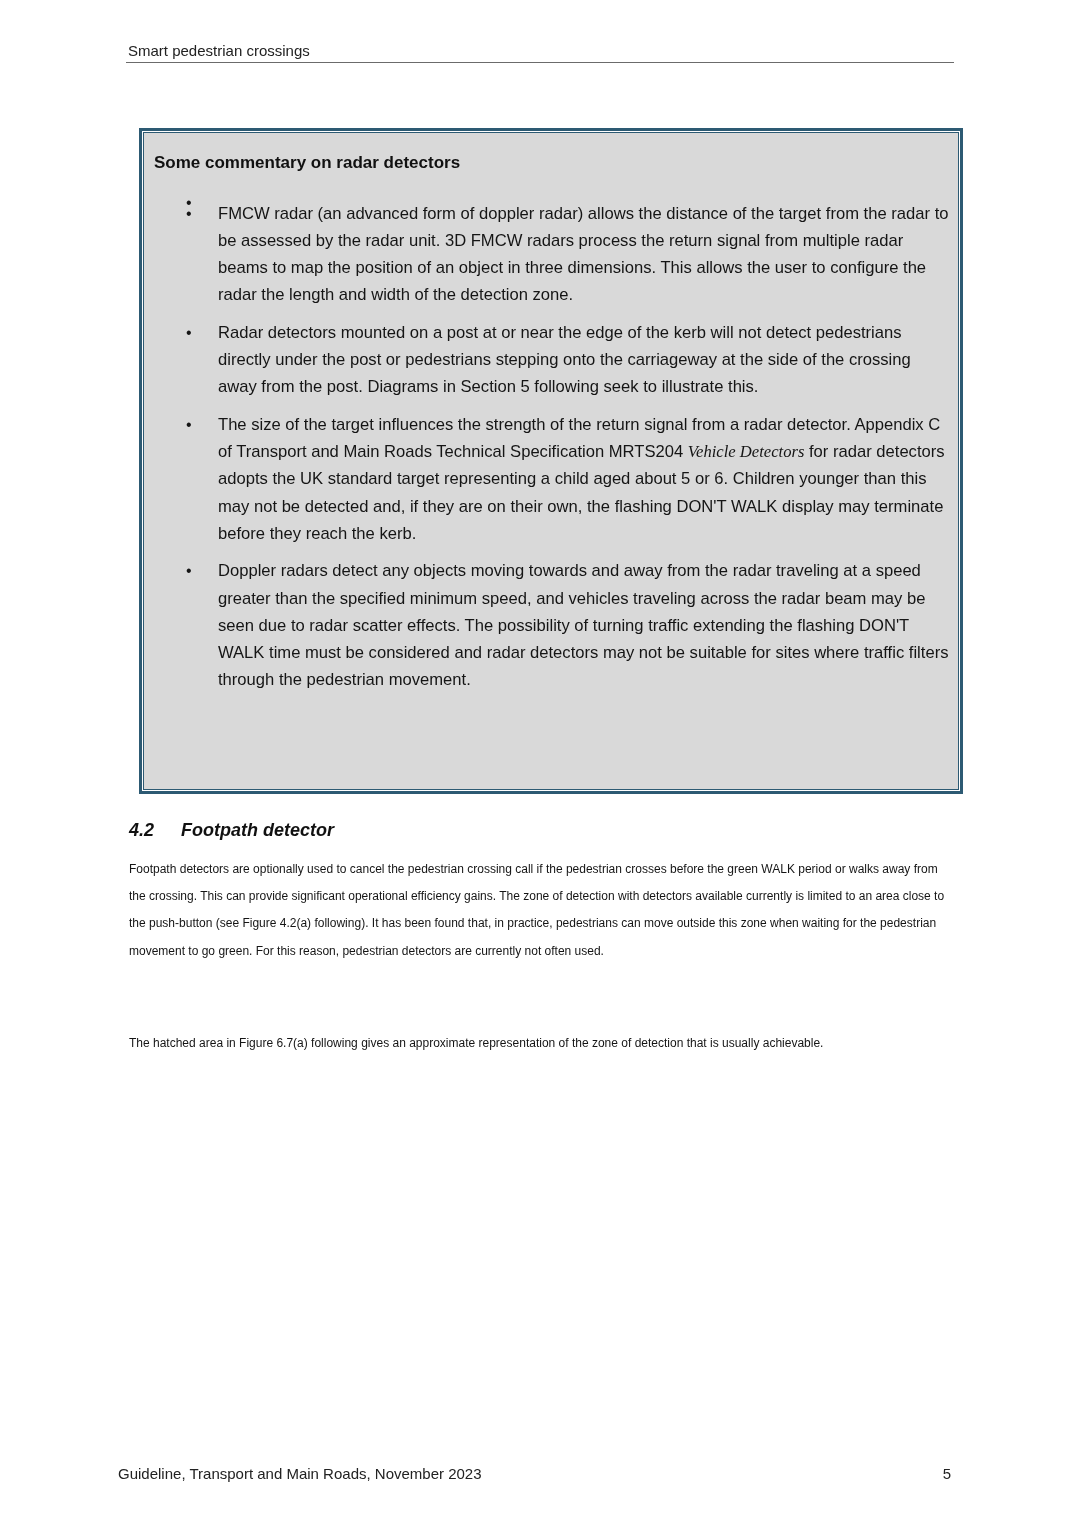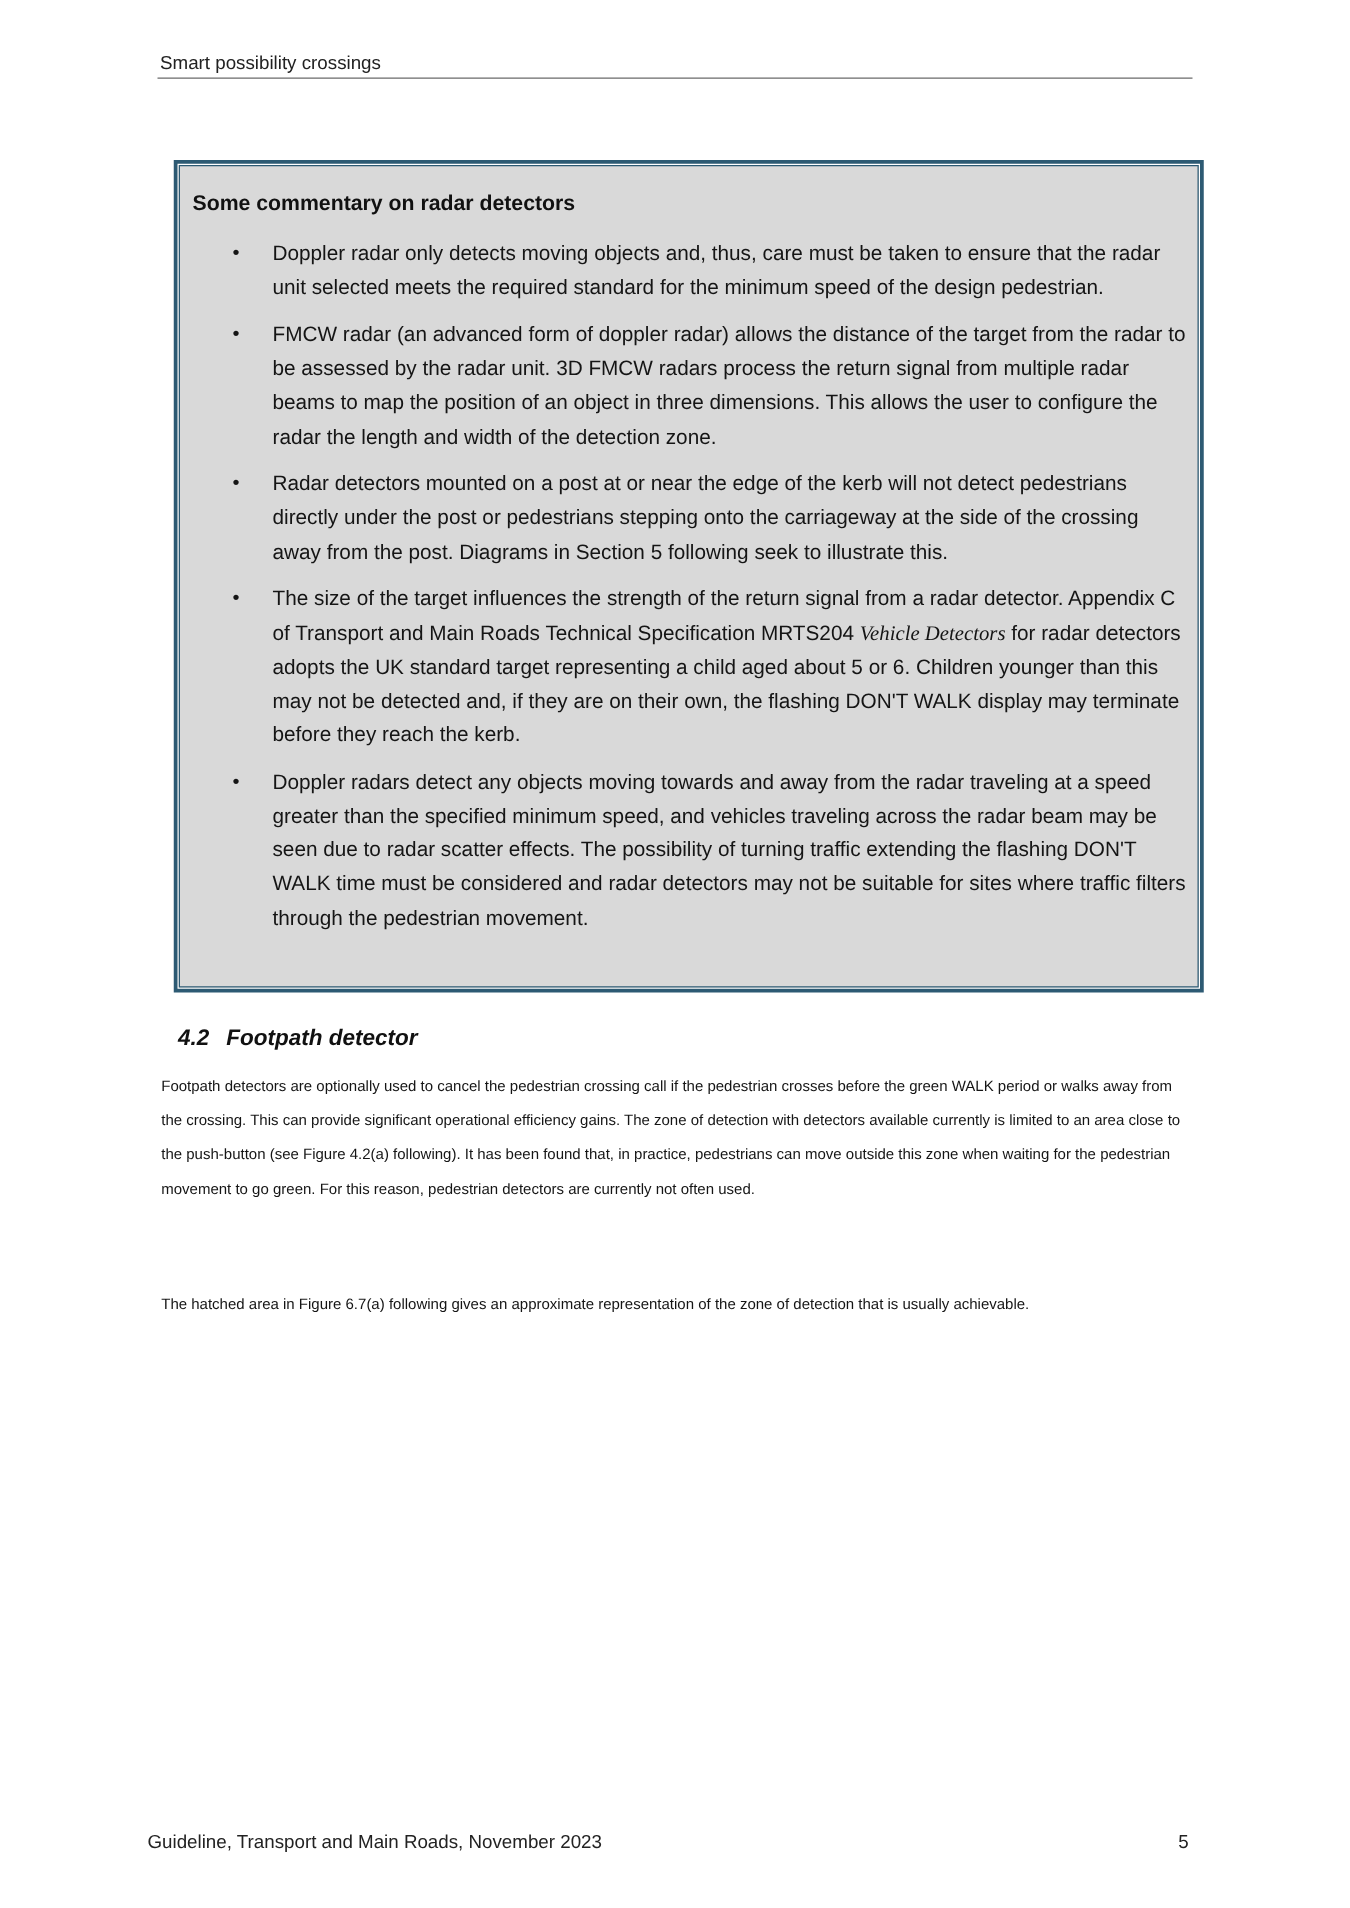--- a/index.html
+++ b/index.html
@@ -6,42 +6,41 @@
     body { width: 1080px; height: 1526px; position: relative; font-family: "Liberation Sans", sans-serif; color: #1a1a1a; overflow: hidden; }
     .header { position: absolute; left: 126px; top: 40px; width: 828px; height: 22px; border-bottom: 1.5px solid #6b6b6b; }
     .header-text { position: absolute; left: 2px; top: 2px; font-size: 15px; color: #222; }
     .box { position: absolute; left: 139px; top: 128px; width: 818px; height: 660px; border: 3px solid #2d5a73; background: #ffffff; box-sizing: content-box; }
     .box-inner { position: absolute; left: 1px; top: 1px; right: 1px; bottom: 1px; border: 1px solid #2d5a73; background: #d9d9d9; }
     .box-title { position: absolute; left: 10px; top: 20px; font-size: 17px; font-weight: bold; color: #111; }
     .bullets { position: absolute; left: 0; top: 56px; width: 100%; list-style: none; margin: 0; padding: 0; }
     .bullet { position: relative; padding-left: 74px; padding-right: 8px; font-size: 16.6px; line-height: 27.2px; margin-bottom: 10.5px; color: #151515; }
     .bullet-dot { position: absolute; left: 42px; top: 0; font-size: 16px; }
     .bullet i { font-style: italic; font-family: Liberation Serif, serif; }
-    .section-heading { position: absolute; left: 129px; top: 820px; font-size: 18px; font-weight: bold; font-style: italic; color: #111; text-align: center; }
+    .section-heading { position: absolute; left: 129px; top: 820px; font-size: 18px; font-weight: bold; font-style: italic; color: #111; }
     .section-num { display: inline-block; width: 52px; }
     .para { position: absolute; left: 129px; width: 820px; font-size: 12px; line-height: 27.2px; color: #151515; margin: 0; }
     .para1 { top: 856px; }
     .para2 { top: 1030px; }
     .footer-left { position: absolute; left: 118px; top: 1465px; font-size: 15px; color: #222; }
     .footer-right { position: absolute; right: 129px; top: 1465px; font-size: 15px; color: #222; }
   </style>
 </head>
 <body>
 
 <div class="header">
-  <span class="header-text">Smart possibility crossings</span>
+  <span class="header-text">Smart pedestrian crossings</span>
 </div>
 
 <div class="box">
   <div class="box-inner">
     <div class="box-title">Some commentary on radar detectors</div>
     <ul class="bullets">
       <li class="bullet">
         <span class="bullet-dot">•</span>
-        <span>Doppler radar only detects moving objects and, thus, care must be taken to ensure that the radar unit selected meets the required standard for the minimum speed of the design pedestrian.</span>
       </li>
       <li class="bullet">
         <span class="bullet-dot">•</span>
         <span>FMCW radar (an advanced form of doppler radar) allows the distance of the target from the radar to be assessed by the radar unit. 3D FMCW radars process the return signal from multiple radar beams to map the position of an object in three dimensions. This allows the user to configure the radar the length and width of the detection zone.</span>
       </li>
       <li class="bullet">
         <span class="bullet-dot">•</span>
         <span>Radar detectors mounted on a post at or near the edge of the kerb will not detect pedestrians directly under the post or pedestrians stepping onto the carriageway at the side of the crossing away from the post. Diagrams in Section 5 following seek to illustrate this.</span>
       </li>
       <li class="bullet">

